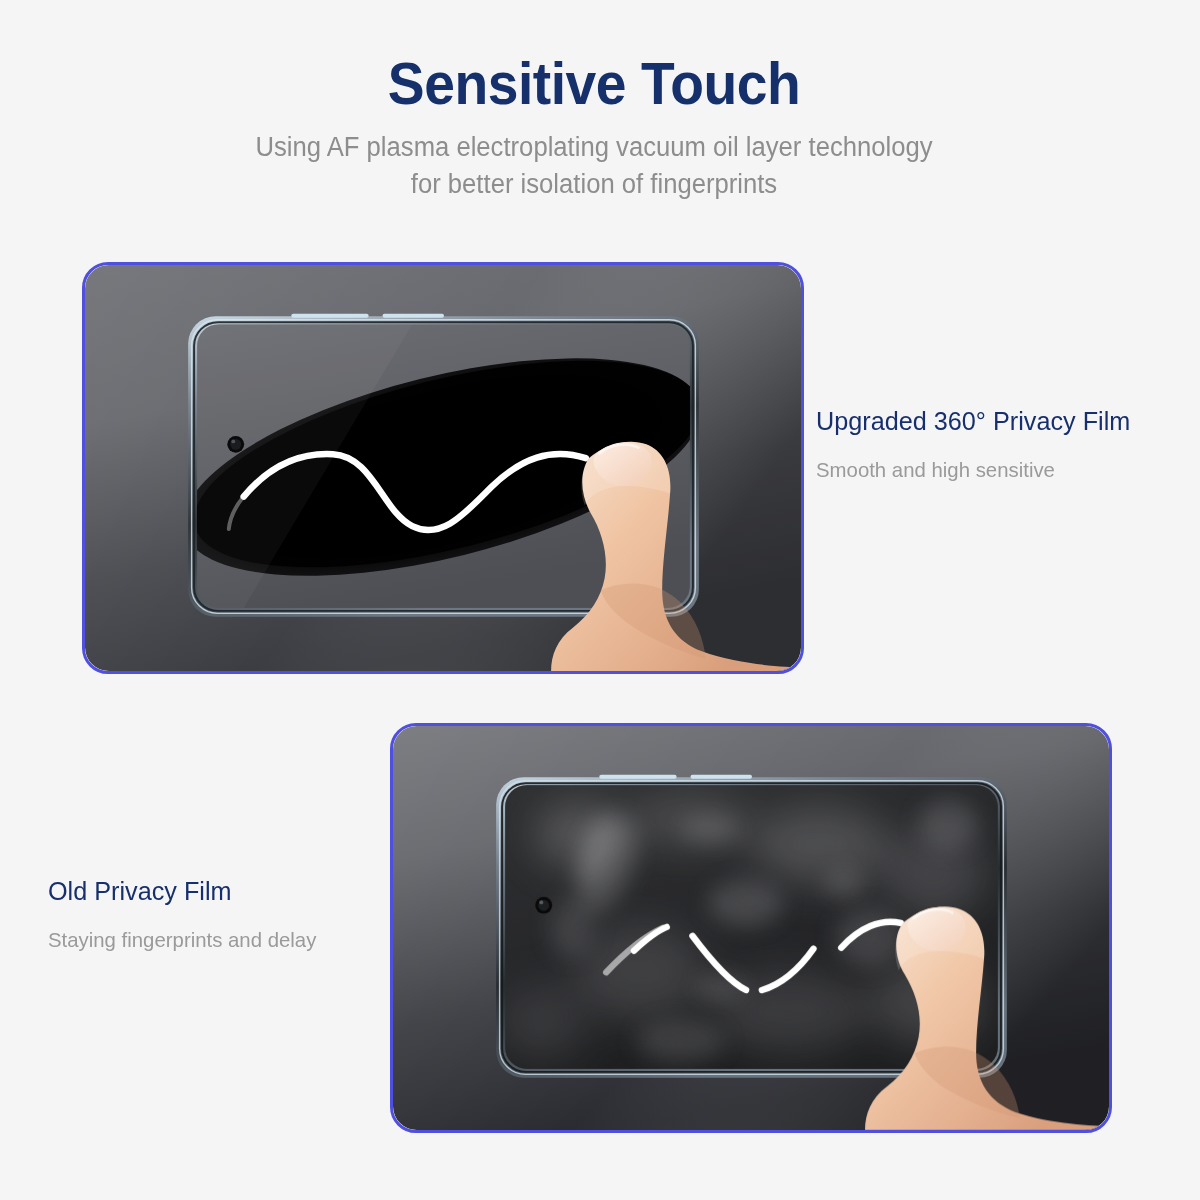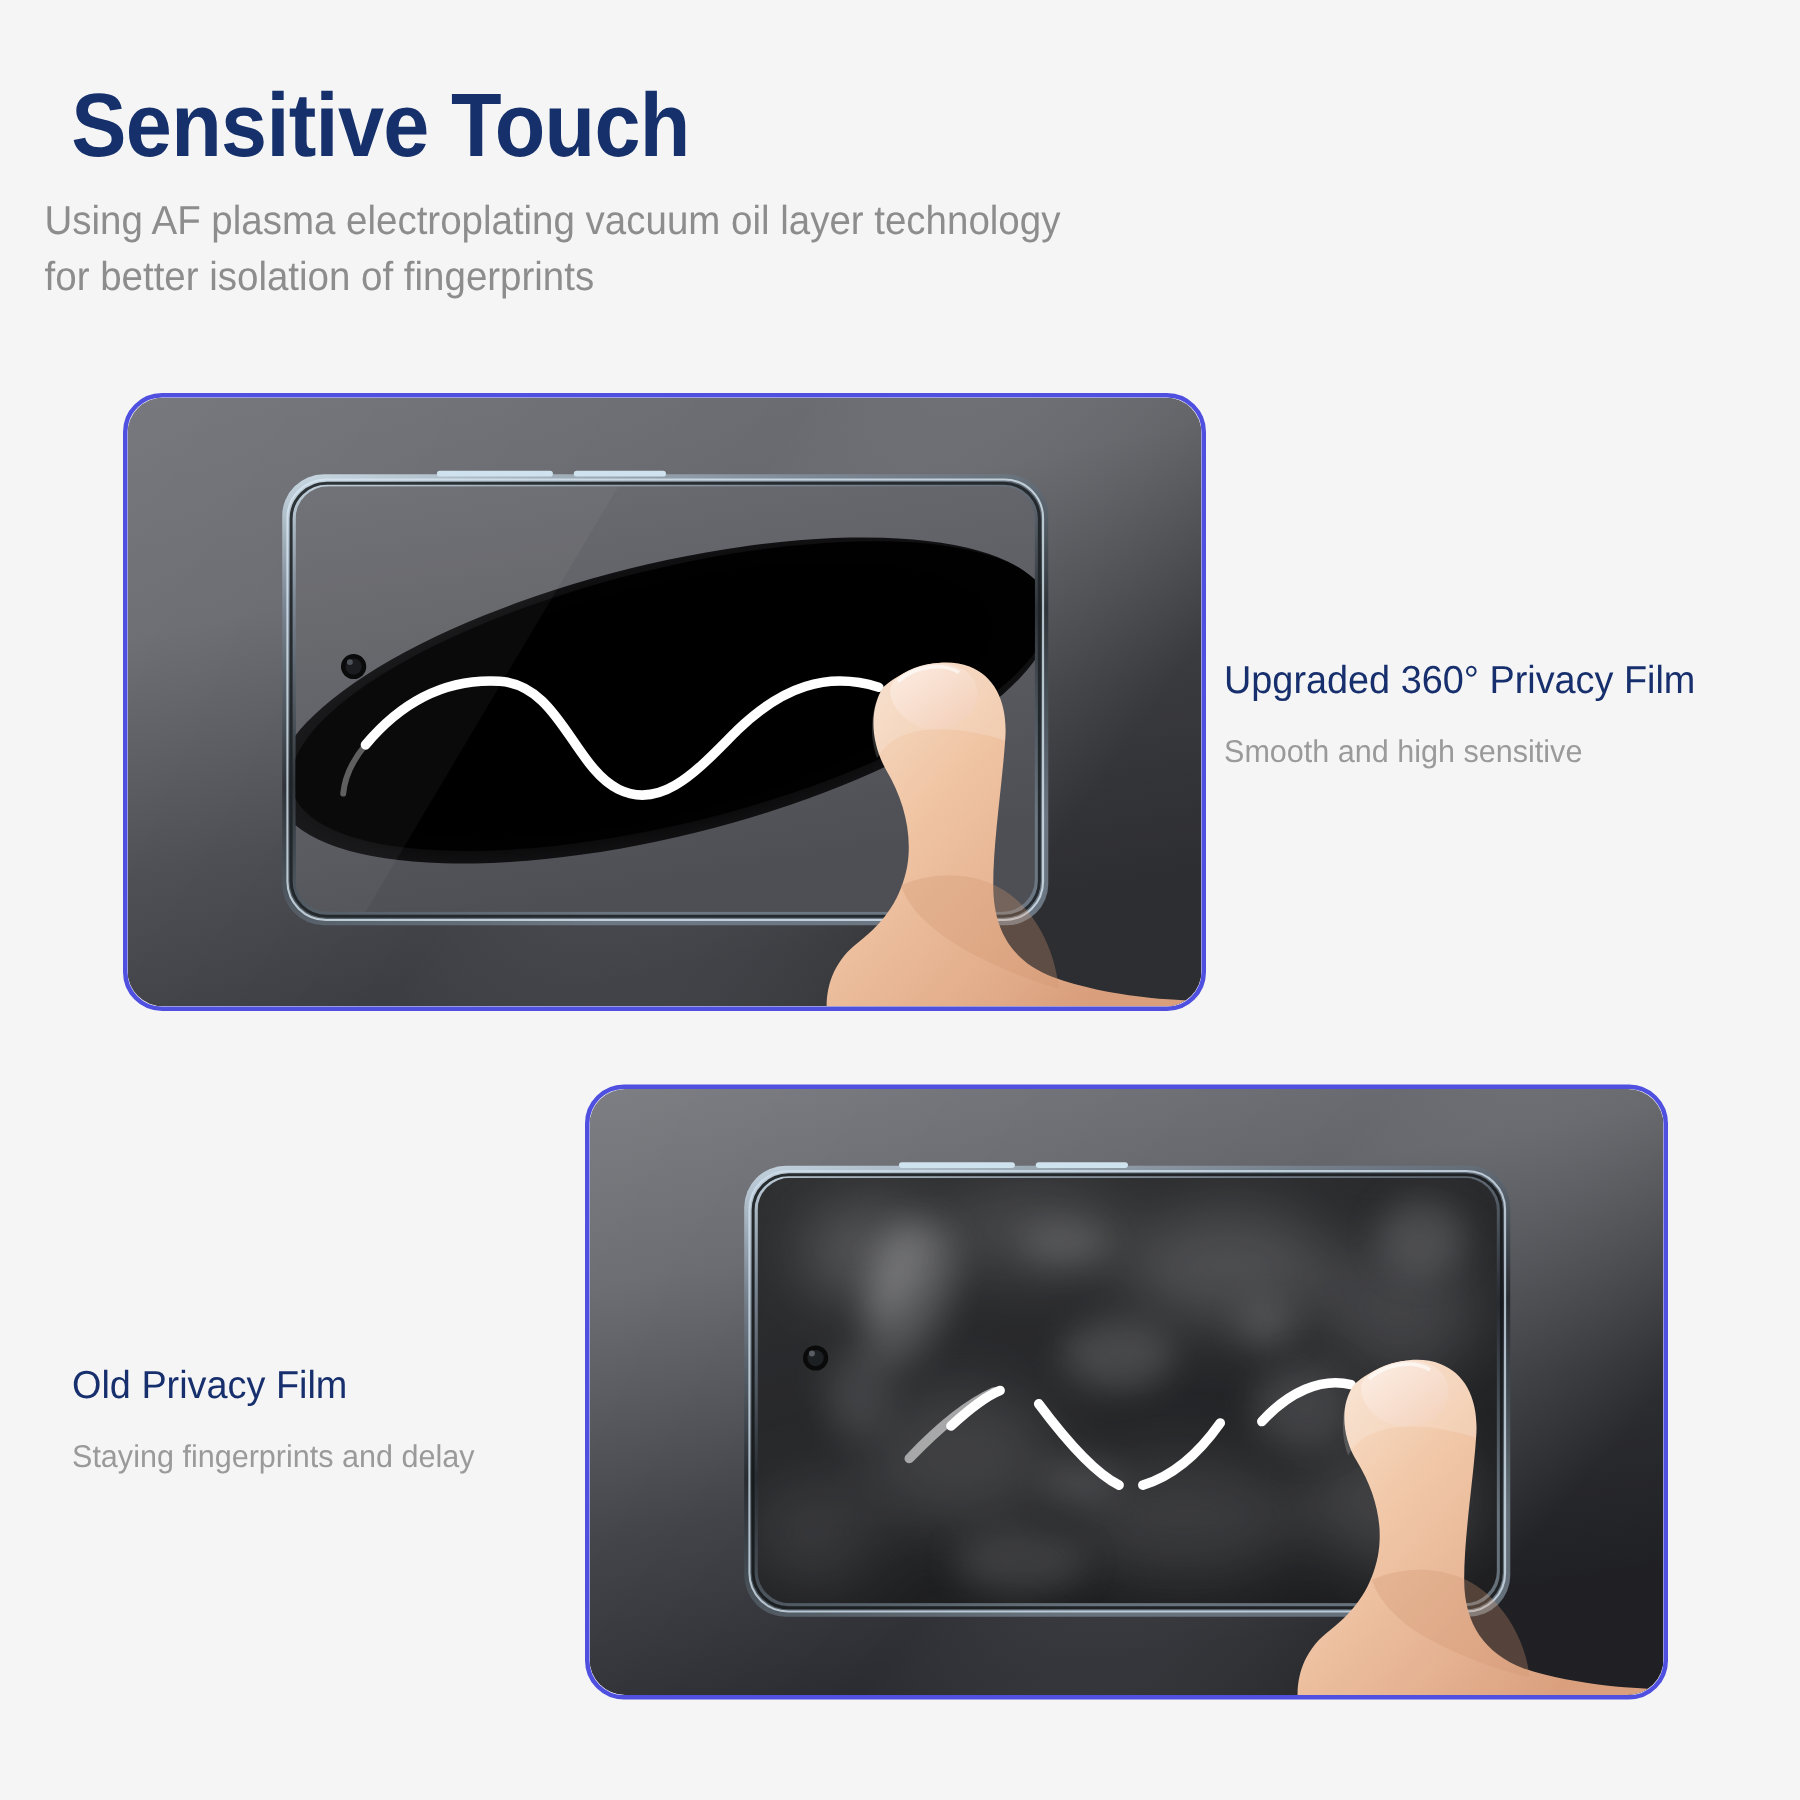--- a/index.html
+++ b/index.html
@@ -12,20 +12,21 @@
     background: #f5f5f6;
     font-family: "Liberation Sans", sans-serif;
     overflow: hidden;
     position: relative;
   }
 
   
   .header {
     position: absolute;
     top: 0; left: 0; right: 12px;
+    text-align: center;
     padding-top: 52px;
   }
   .title {
     font-size: 60px;
     font-weight: bold;
     color: #15306b;
     letter-spacing: -0.5px;
     line-height: 1.05;
     margin: 0;
     transform: scaleX(0.92);
@@ -56,21 +57,21 @@
   }
   .panel-bottom {
     left: 390px;
     top: 723px;
     width: 722px;
     height: 410px;
   }
   .panel svg { display: block; width: 100%; height: 100%; }
 
   
-  .callout { position: absolute; margin-top: 32px; }
+  .callout { position: absolute; }
   .callout-right { left: 816px; top: 406px; width: 370px; }
   .callout-left  { left: 48px;  top: 876px; width: 350px; }
   .callout-head {
     font-size: 26px;
     color: #17306d;
     font-weight: 400;
     line-height: 1.2;
     white-space: nowrap;
     transform: scaleX(0.97);
     transform-origin: left center;

